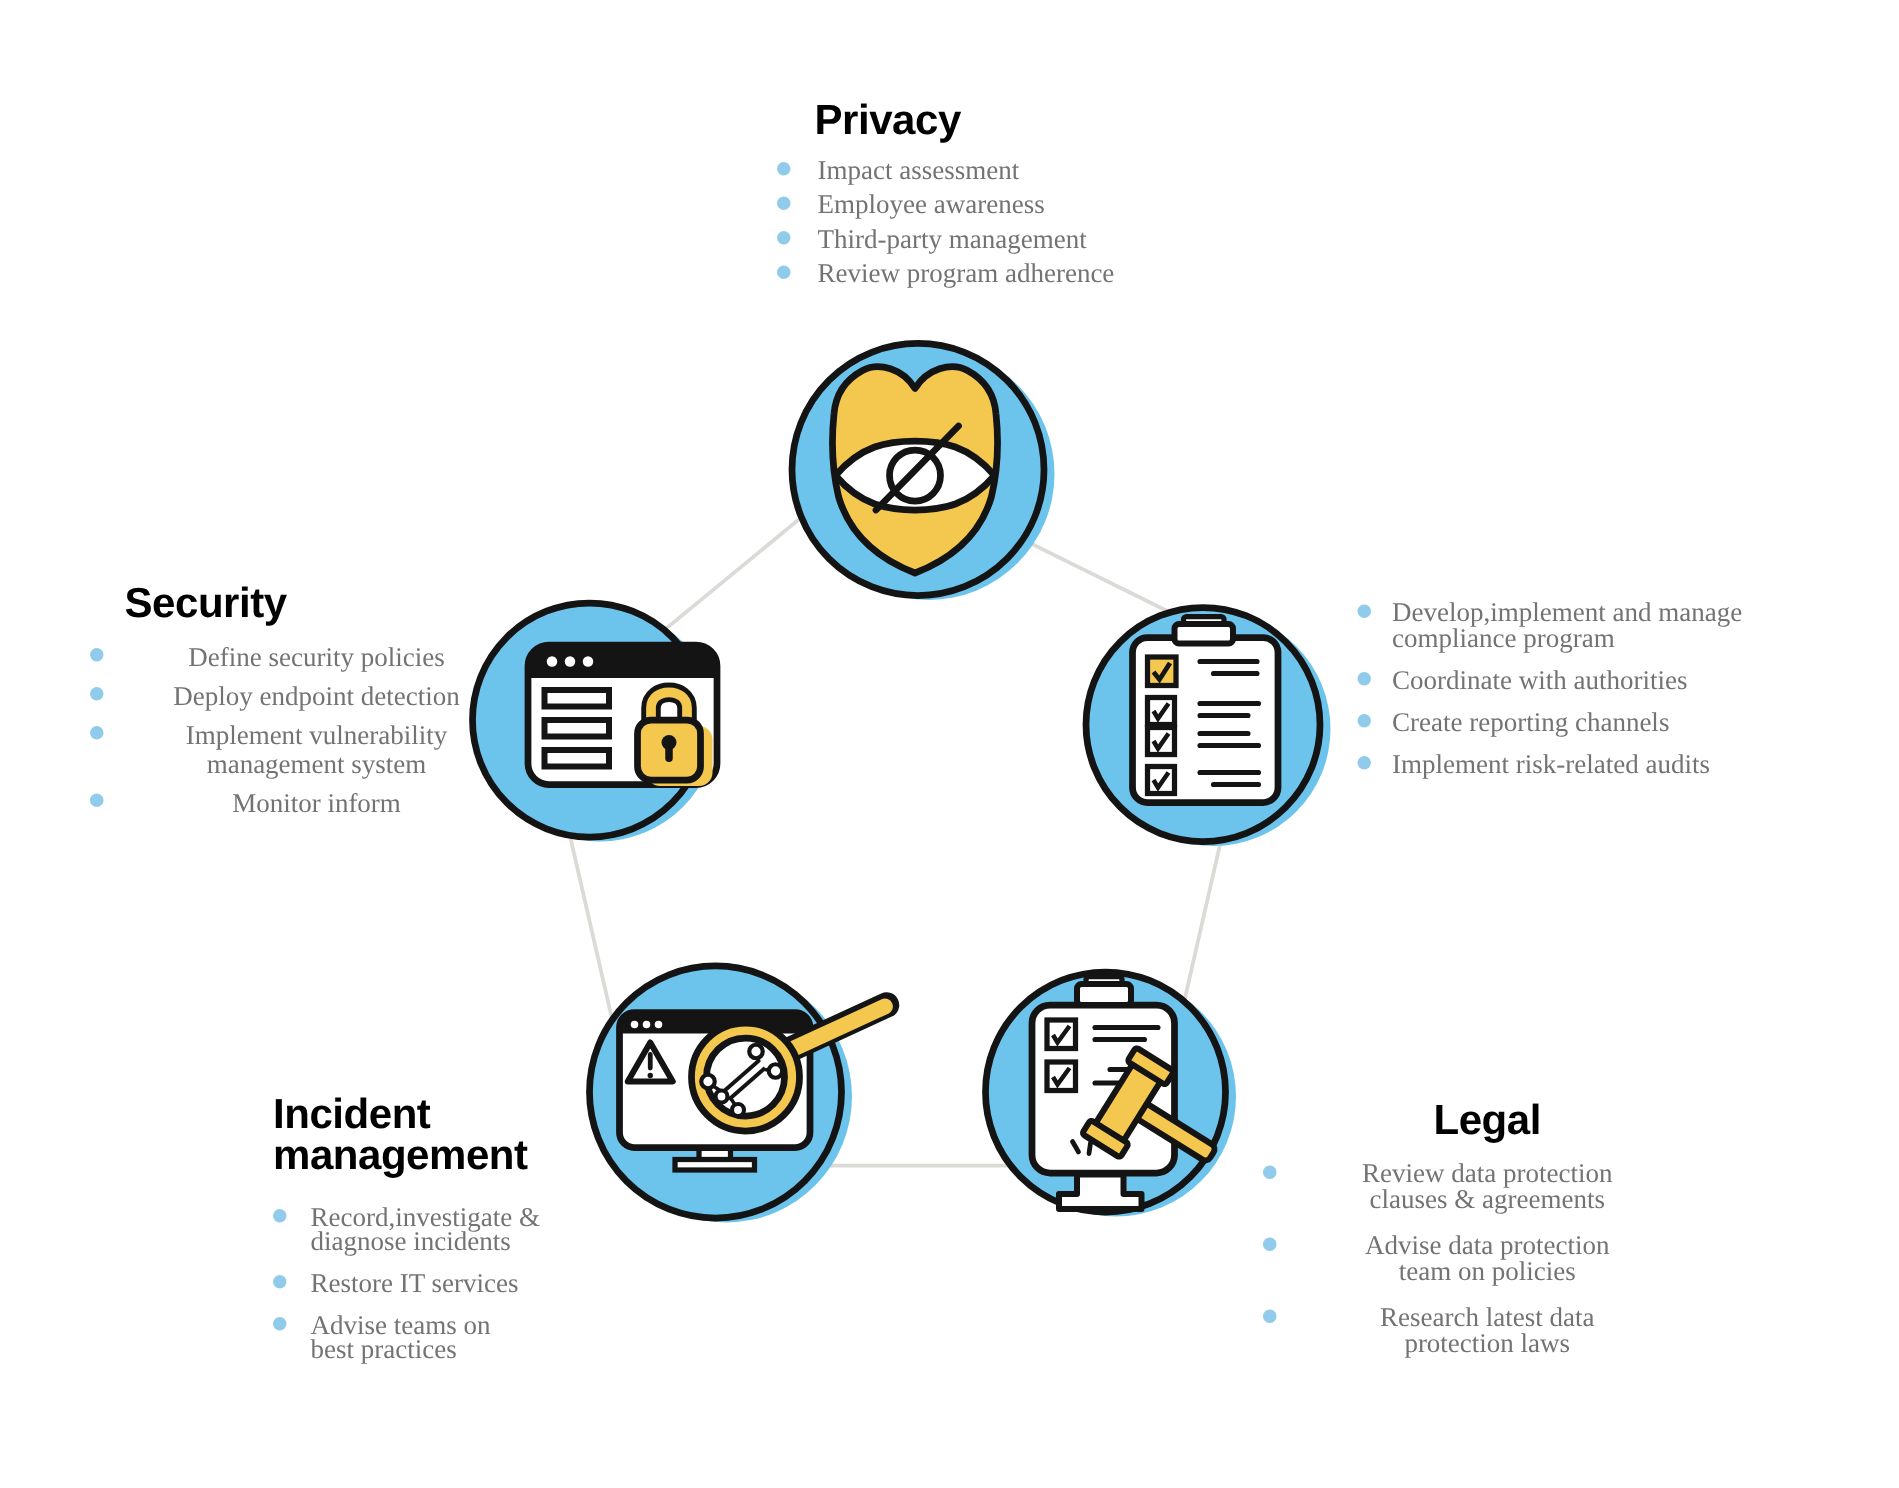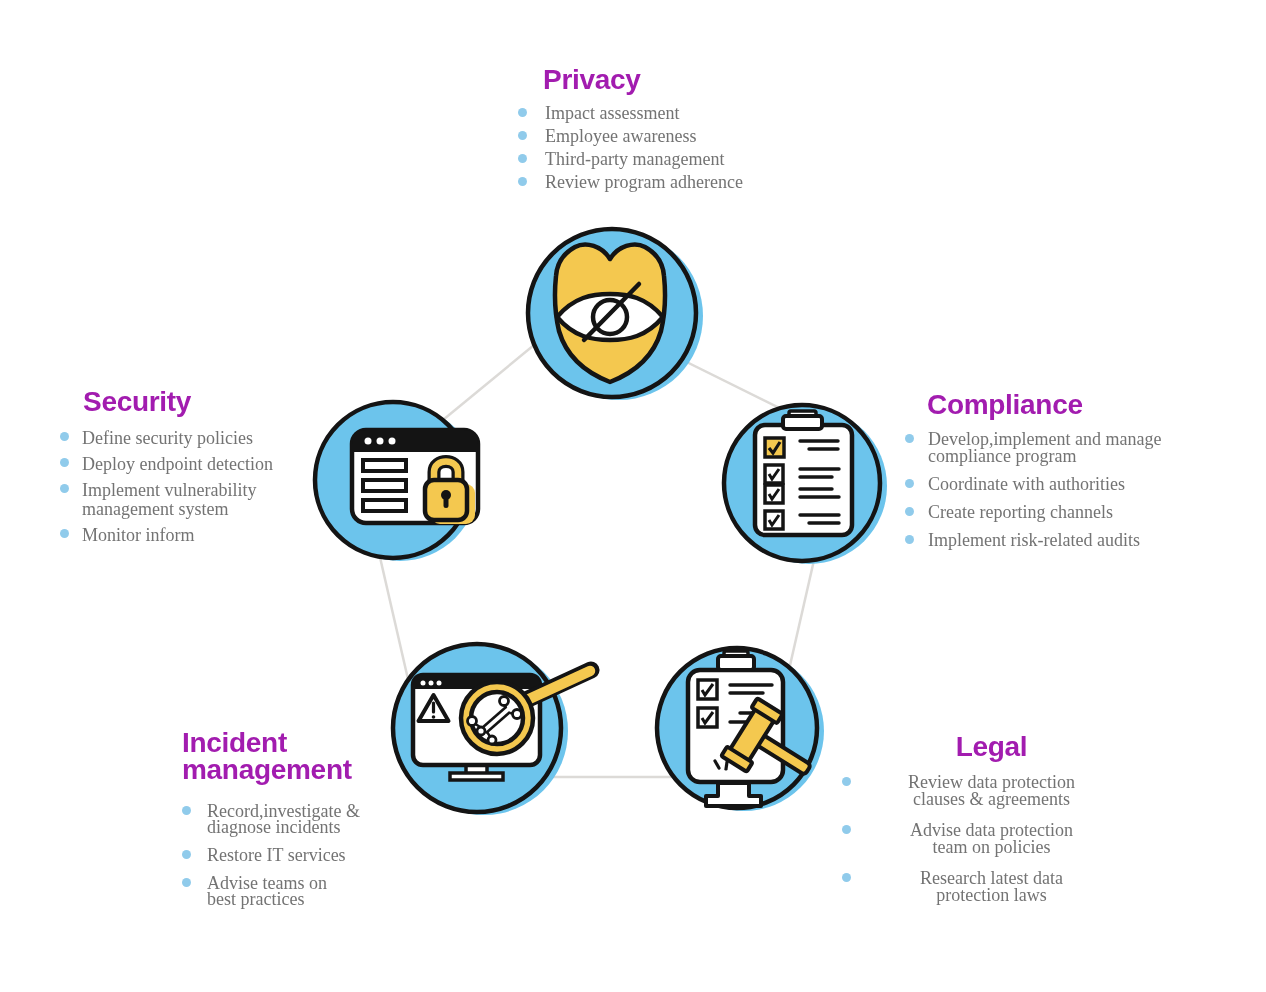--- a/index.html
+++ b/index.html
@@ -6,40 +6,40 @@
   #canvas{
     position:relative;width:1266px;height:992px;background:#ffffff;
     overflow:hidden;font-family:"Liberation Sans",sans-serif;
   }
   svg{display:block;}
   .node{position:absolute;}
   #pentagon-lines{position:absolute;left:0;top:0;}
   .section{position:absolute;color:#121212;}
   .sec-title{
     font-family:"Liberation Sans",sans-serif;font-weight:bold;
-    font-size:28px;line-height:31px;color:#a21caf;letter-spacing:-0.3px;
+    font-size:28px;line-height:31px;color:#000000;letter-spacing:-0.3px;
   }
   .sec-title .tline{display:block;line-height:27px;}
   ul.items{list-style:none;margin:10px 0 0 0;padding:0;}
   li.item{
     position:relative;font-family:"Liberation Serif",serif;
     font-size:18px;line-height:17px;color:#737373;
   }
   li.item .dot{
     position:absolute;left:0;top:3px;width:9px;height:9px;border-radius:50%;
     background:#90CBEB;
   }
   li.item .ln{display:block;white-space:nowrap;}
   
   #sec-privacy{left:518px;top:64px;width:300px;}
   #sec-privacy .sec-title{margin-left:25px;}
   #sec-privacy li.item{padding-left:27px;margin-bottom:6px;}
   #sec-security{left:60px;top:386px;width:280px;}
   #sec-security .sec-title{margin-left:23px;}
-  #sec-security ul.items{margin-top:12px;}
+  #sec-security ul.items{margin-top:12px;text-align:center;}
   #sec-security li.item{padding-left:22px;margin-bottom:7px;line-height:19px;}
   #sec-compliance{left:903px;top:389px;width:340px;}
   #sec-compliance .sec-title{margin-left:24px;}
   #sec-compliance ul.items{margin-top:11px;}
   #sec-compliance li.item{padding-left:25px;margin-bottom:11px;}
   #sec-compliance li.item .dot{left:2px;}
   #sec-legal{left:840px;top:731px;width:280px;text-align:center;}
   #sec-legal .sec-title{margin-left:23px;}
   #sec-legal ul.items{margin-top:12px;}
   #sec-legal li.item{padding-left:23px;margin-bottom:14px;}
@@ -224,21 +224,20 @@
           <span class="ln">management system</span>
         </li>
       <li class="item">
           <span class="dot"></span>
           <span class="ln">Monitor inform</span>
         </li>
     </ul>
   </div>
 
   <div class="section" id="sec-compliance">
-    <div class="sec-title">Compliance</div>
     <ul class="items">
       <li class="item">
           <span class="dot"></span>
           <span class="ln">Develop,implement and manage</span>
           <span class="ln">compliance program</span>
         </li>
       <li class="item">
           <span class="dot"></span>
           <span class="ln">Coordinate with authorities</span>
         </li>

